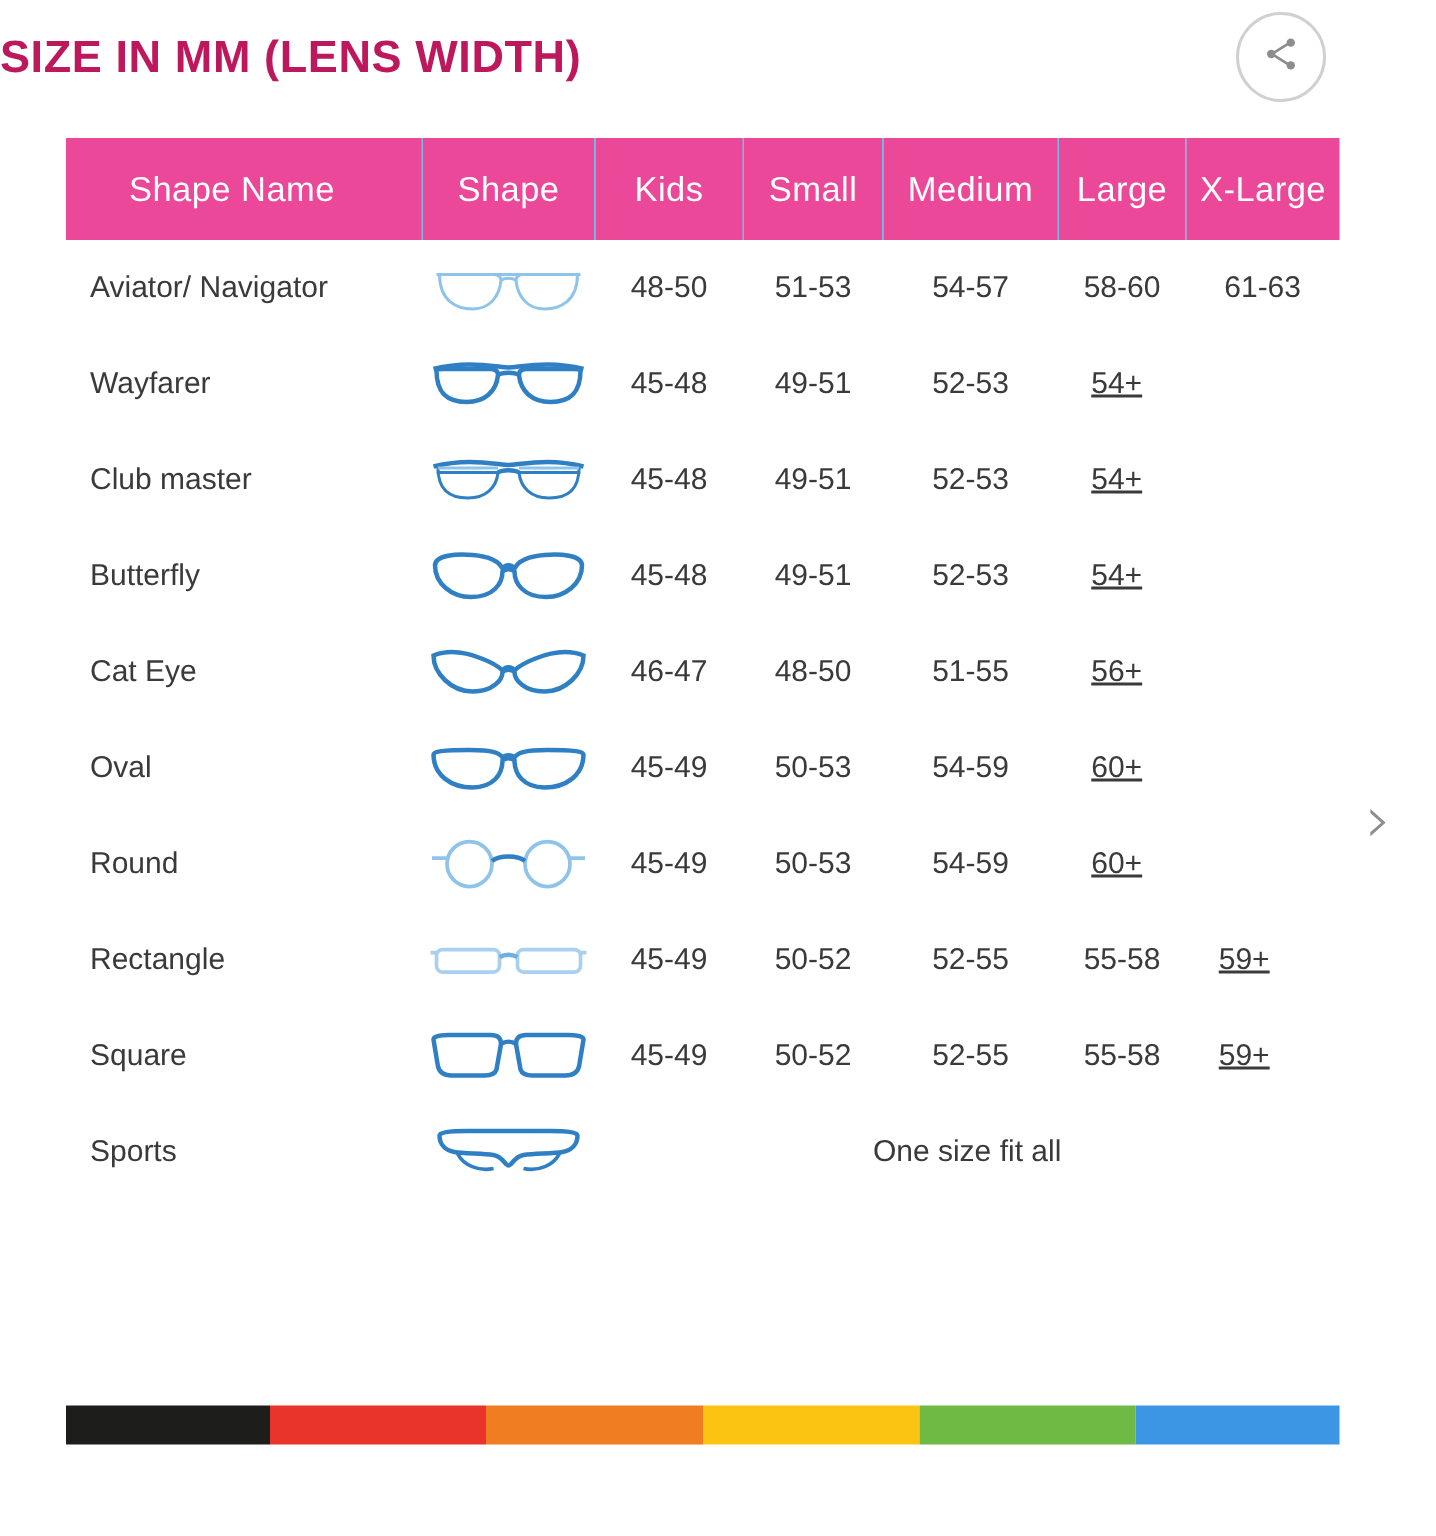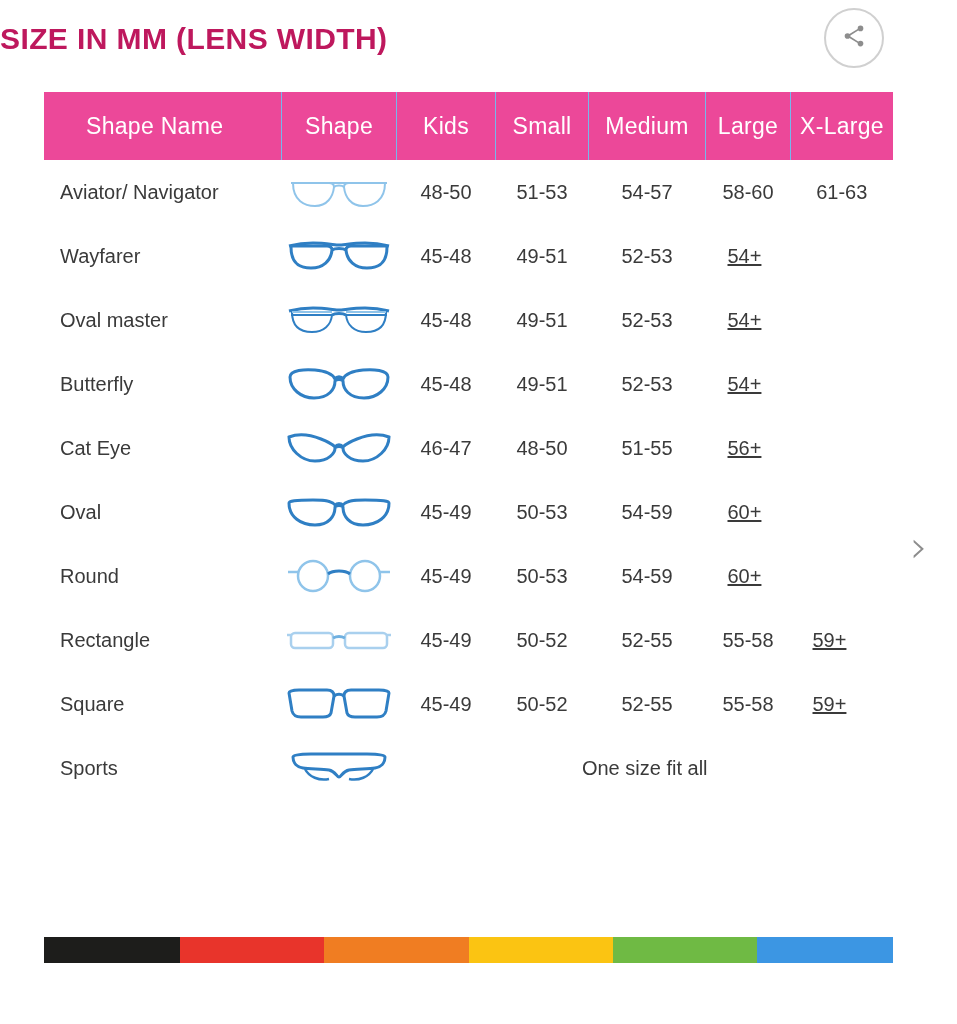--- a/index.html
+++ b/index.html
@@ -200,21 +200,21 @@
             </svg>
           </td>
           <td class="c-val">45-48</td>
           <td class="c-val">49-51</td>
           <td class="c-val">52-53</td>
           <td class="c-val lefty">54+</td>
           <td class="c-val"></td>
         </tr>
 
         <tr>
-          <td class="c-name">Oval master</td>
+          <td class="c-name">Club master</td>
           <td class="c-shape">
             <svg class="glyph" width="108" height="38" viewBox="0 0 108 38">
               <path d="M4 10 C4 10 16 7 28 7 C40 7 50 9 54 9 C58 9 68 7 80 7 C92 7 104 10 104 10" stroke="#2f7fc4" stroke-width="3" fill="none"></path>
               <path d="M7 11 C7 26 15 31 27 31 C39 31 46 24 47 14 H7 Z" fill="#ffffff" stroke="#2f7fc4" stroke-width="2"></path>
               <path d="M101 11 C101 26 93 31 81 31 C69 31 62 24 61 14 H101 Z" fill="#ffffff" stroke="#2f7fc4" stroke-width="2"></path>
               <path d="M47 14 C50 12 58 12 61 14" stroke="#2f7fc4" stroke-width="3" fill="none"></path>
               <path d="M7 11 H47" stroke="#8fc4ea" stroke-width="2"></path>
               <path d="M61 11 H101" stroke="#8fc4ea" stroke-width="2"></path>
             </svg>
           </td>

